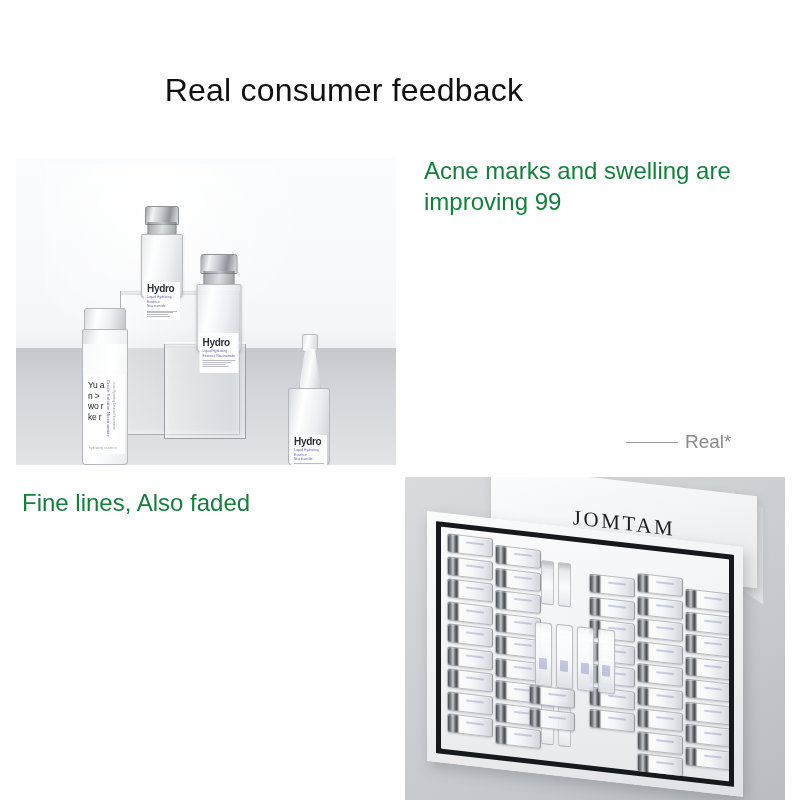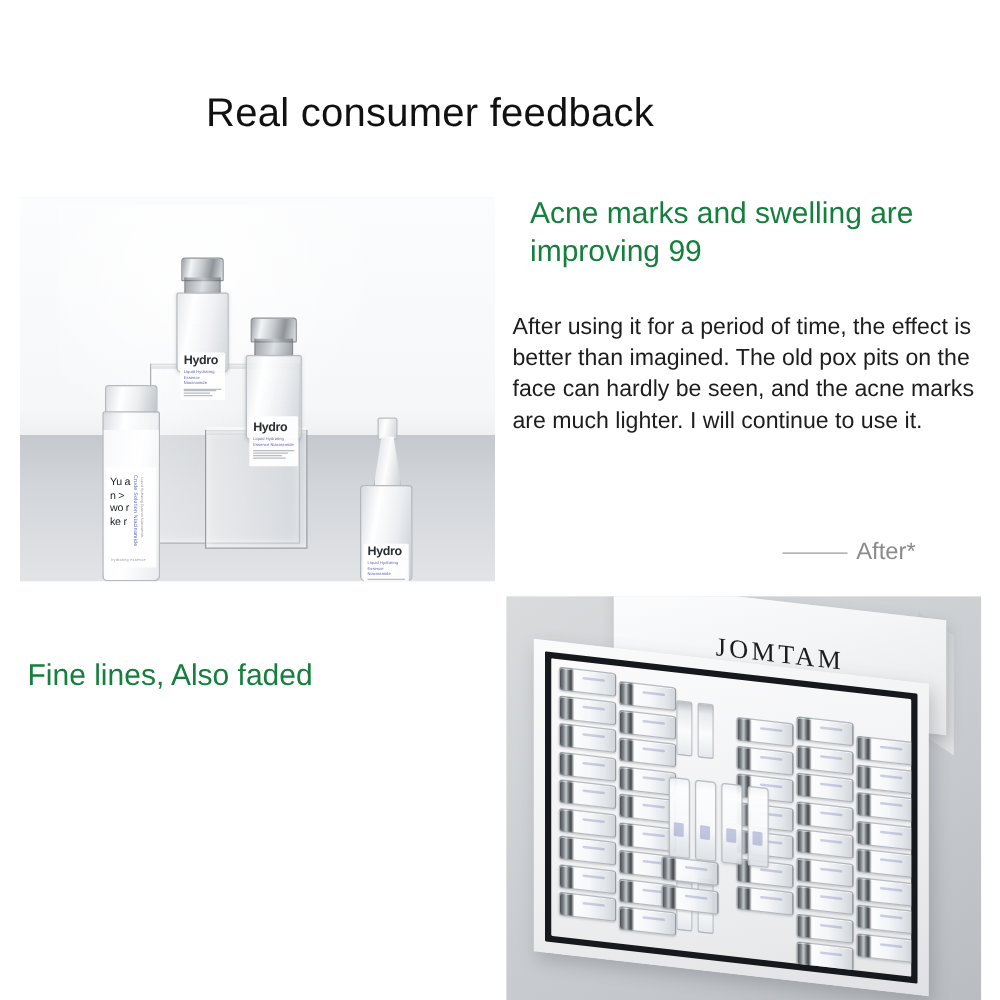--- a/index.html
+++ b/index.html
@@ -391,21 +391,21 @@
     width: 52px;
     height: 1px;
     background: #9a9a9a;
   }
   .attribution .who { white-space: nowrap; }
 
   #headline-acne { left: 424px; top: 155px; width: 360px; }
   #body-acne { left: 410px; top: 248px; width: 390px; }
   #attr-akiki { left: 626px; top: 431px; }
 
-  #headline-fine { left: 22px; top: 525px; width: 370px; }
+  #headline-fine { left: 22px; top: 487px; width: 370px; }
   #body-fine { left: 30px; top: 588px; width: 340px; }
   #attr-bianca { left: 253px; top: 747px; }
 </style>
 </head>
 <body>
 
 <div class="page">
 
   <h1 class="page-title">Real consumer feedback</h1>
 
@@ -476,24 +476,23 @@
               <i></i>
               <i></i>
               <i></i>
             </span>
         </div>
       </div>
     </div>
   </div>
 
   <div class="headline" id="headline-acne">Acne marks and swelling are improving 99</div>
-  <div class="body-copy" id="body-acne">After using it for a period of time, the effect is better than imagined. The old pox pits on the face can hardly be seen, and the acne marks are much lighter. I will continue to use it.</div>
   <div class="attribution" id="attr-akiki">
     <span class="rule"></span>
-    <span class="who">After*</span>
+    <span class="who">Real*</span>
   </div>
 
   <div class="headline" id="headline-fine">Fine lines, Also faded</div>
 
   <div class="photo" id="photo-box">
     <div class="box-scene">
 
       <div class="box-lid-side"></div>
 
       <div class="box-lid">

